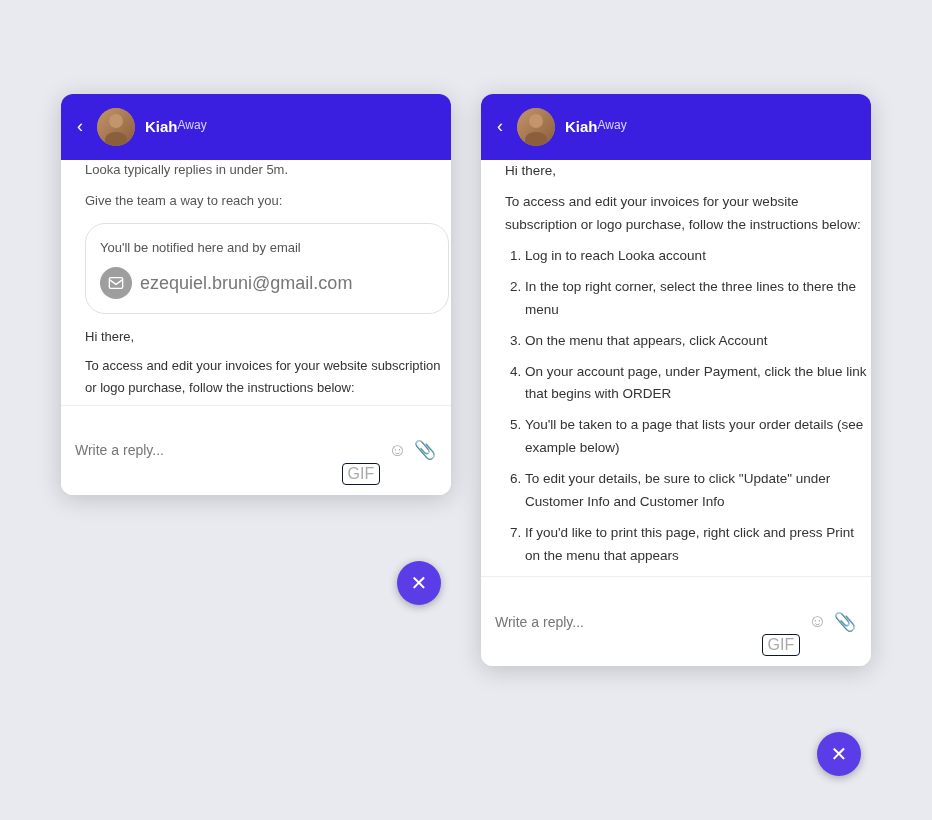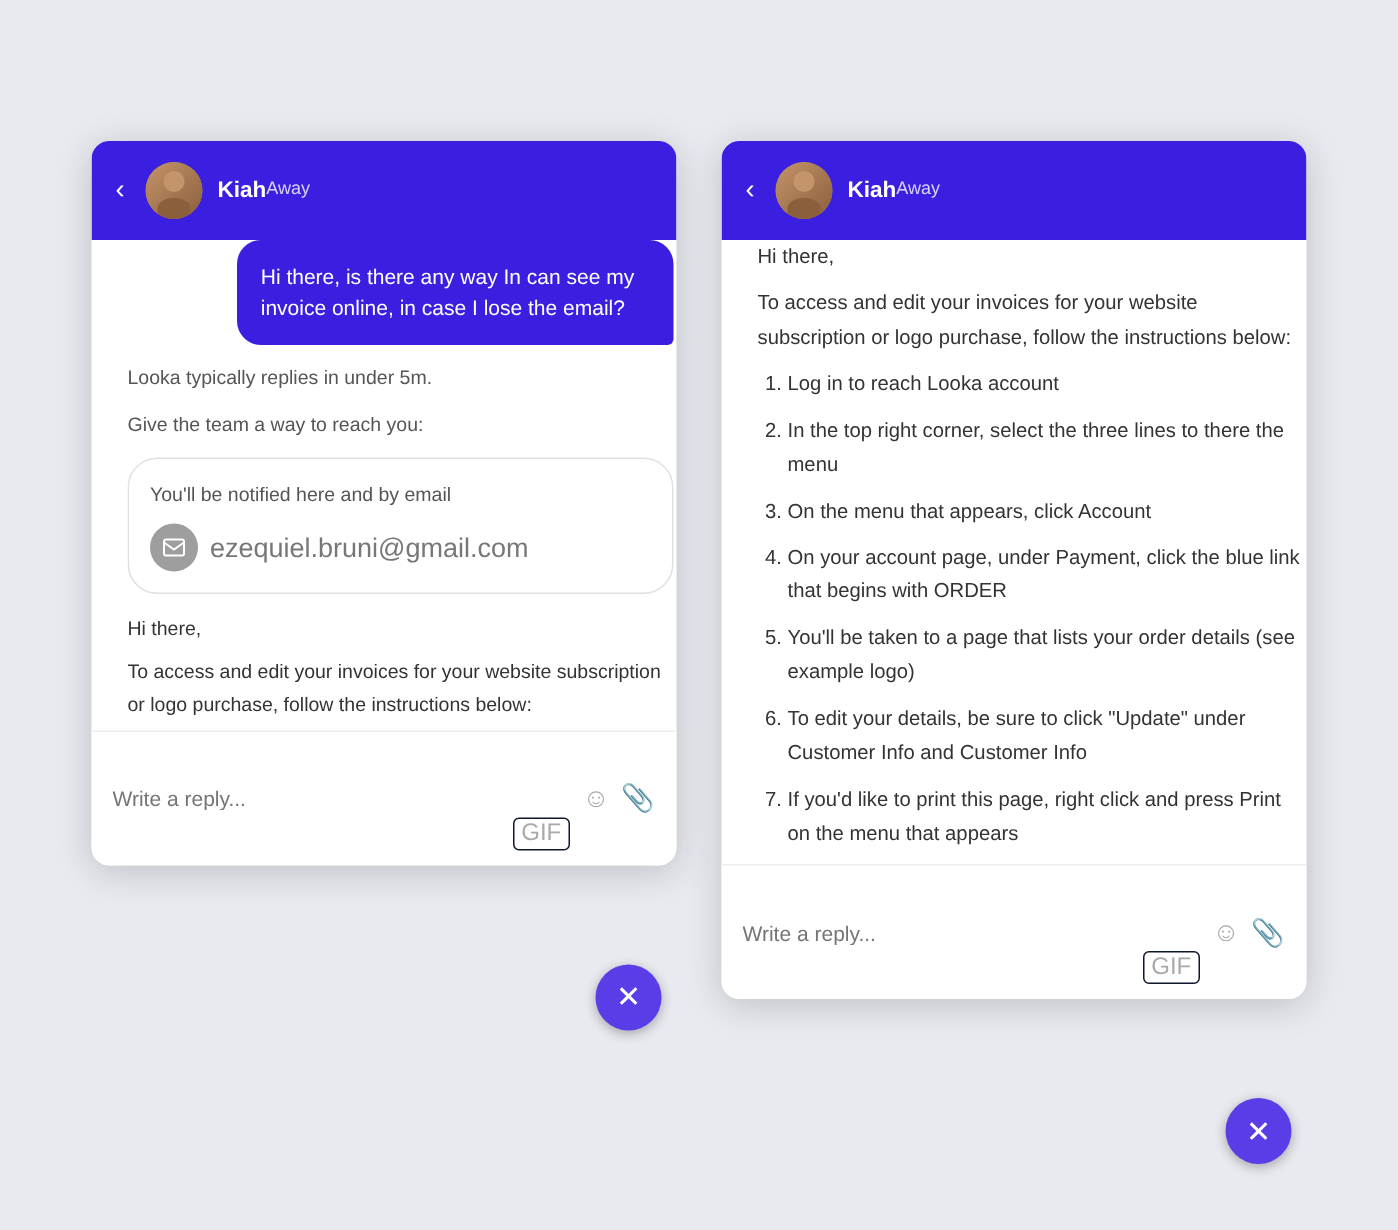--- a/index.html
+++ b/index.html
@@ -279,21 +279,20 @@
           <div class="avatar-img"></div>
         </div>
         <div class="chat-header-info">
           <span class="chat-header-name">Kiah</span>
           <span class="chat-header-status">Away</span>
         </div>
       </div>
 
       <div class="chat-messages has-scrollbar">
 
-        <div class="bubble-user">Hi there, is there any way In can see my invoice online, in case I lose the email?</div>
 
         <div class="system-text">Looka typically replies in under 5m.</div>
 
         <div class="system-text">Give the team a way to reach you:</div>
 
         <div class="contact-box">
           <div class="contact-box-text">You'll be notified here and by email</div>
           <div class="contact-box-email-row">
             <div class="email-icon">
               <svg width="16" height="16" viewBox="0 0 24 24" fill="none">
@@ -338,21 +337,21 @@
 
       <div class="chat-messages has-scrollbar">
         <div class="bot-instructions">
           <p>Hi there,</p>
           <p>To access and edit your invoices for your website subscription or logo purchase, follow the instructions below:</p>
           <ol>
             <li>Log in to reach Looka account</li>
             <li>In the top right corner, select the three lines to there the menu</li>
             <li>On the menu that appears, click <strong>Account</strong></li>
             <li>On your account page, under <strong>Payment</strong>, click the blue link that begins with <strong>ORDER</strong></li>
-            <li>You'll be taken to a page that lists your order details (see example logo)</li>
+            <li>You'll be taken to a page that lists your order details (see example below)</li>
             <li>To edit your details, be sure to click "Update" under <strong>Customer Info</strong> and <strong>Customer Info</strong></li>
             <li>If you'd like to print this page, right click and press <strong>Print</strong> on the menu that appears</li>
           </ol>
         </div>
       </div>
 
       <div class="chat-input-area">
         <input class="chat-input" type="text" placeholder="Write a reply..." style="">
         <span class="input-action">GIF</span>
         <span class="input-emoji">☺</span>

